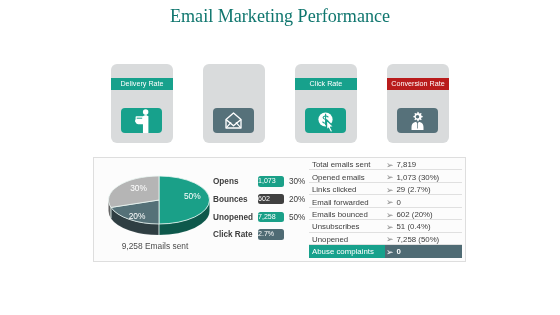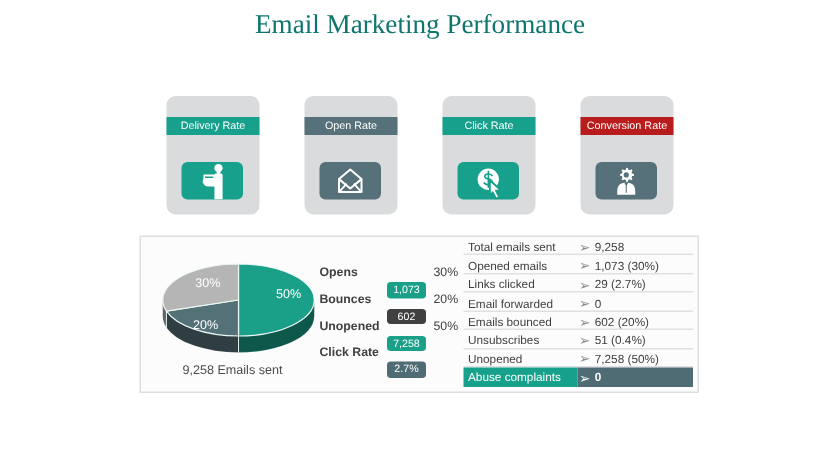--- a/index.html
+++ b/index.html
@@ -18,21 +18,21 @@
   
   .panel{position:absolute;left:93px;top:157px;width:373px;height:105px;
      background:#fcfcfc;border:1px solid #dedede;box-sizing:border-box;}
   .piewrap{position:absolute;left:7px;top:12px;}
   .pielabel{position:absolute;left:0px;top:83px;width:122px;text-align:center;
      font-size:8.4px;color:#4d4d4d;}
   .legend{position:absolute;left:119px;top:18px;width:120px;}
   .legrow{position:relative;height:17.8px;}
   .legname{position:absolute;left:0;top:1px;font-size:8.2px;color:#404040;white-space:nowrap;font-weight:bold;}
   .legbadge{position:absolute;left:45px;top:0px;width:26px;height:10.5px;border-radius:2.5px;
-     font-size:7.1px;color:#ffffff;text-align:center;line-height:10.6px;margin-top:12px;}
+     font-size:7.1px;color:#ffffff;text-align:left;line-height:10.6px;}
   .legpct{position:absolute;left:76px;top:1px;font-size:8.2px;color:#404040;}
   
   .tbl{position:absolute;left:215px;top:0px;width:153px;}
   .trow{position:relative;height:12.45px;box-sizing:border-box;border-bottom:1px solid #e0e0e0;}
   .trow:last-child{border-bottom:none;}
   .tname{position:absolute;left:3px;top:2.2px;font-size:7.85px;color:#404040;white-space:nowrap;}
   .tval{position:absolute;left:87.5px;top:2.2px;font-size:7.85px;color:#404040;white-space:nowrap;}
   .tarrow{position:absolute;left:77px;top:1.8px;font-size:9px;color:#8a8a8a;}
   .trow-hl .cellL{position:absolute;left:0;top:0;width:76px;height:12.45px;}
   .trow-hl .cellR{position:absolute;left:76px;top:0;right:0;height:12.45px;}
@@ -54,21 +54,20 @@
         <path d="M19.7 13.4h7.3c1 0 1.8 0.8 1.8 1.8v32.8h-10.9V15.2c0-1 0.8-1.8 1.8-1.8z"></path>
         <path d="M4.6 14.6h12.6c0.8 0 1.4 0.6 1.4 1.4v6.8c0 0.8 -0.6 1.4 -1.4 1.4H4.6c-0.8 0 -1.4 -0.6 -1.4 -1.4v-6.8c0 -0.8 0.6 -1.4 1.4 -1.4z"></path>
         <path d="M5.4 18.4h11" fill="none" stroke="#17a18c" stroke-width="2.0"></path>
         <path d="M2.4 21.4h17.3v4.8H2.4z"></path>
         <path d="M3.2 25.1c0 3.5 2.4 5.4 5.3 5.4h11.2v-5.8H3.2z"></path>
       </svg>
     </div>
   </div>
 
   <div class="card" style="left:203px">
-    <div class="hdr" style="background:#56717a">Open Rate</div>
     <div class="iconbox" style="background:#56717a">
       <svg width="17" height="17" viewBox="0 0 34 34" fill="none" stroke="#ffffff" stroke-width="2.7" stroke-linejoin="round">
         <path d="M2 14.8 L17 2 L32 14.8 L32 32 L2 32 Z"></path>
         <path d="M2 14.8 L17 27.4 L32 14.8"></path>
         <path d="M2.7 31.4 L12.2 20.8 M31.3 31.4 L21.8 20.8" stroke-width="2.4"></path>
       </svg>
     </div>
   </div>
 
   <div class="card" style="left:295px">
@@ -142,21 +141,21 @@
           <span class="legname">Click Rate</span>
           <span class="legbadge" style="background:#4f6b74">2.7%</span>
           <span class="legpct"></span>
         </div>
       </div>
 
     <div class="tbl">
         <div class="trow">
           <span class="tname">Total emails sent</span>
           <span class="tarrow">➢</span>
-          <span class="tval">9,258</span>
+          <span class="tval">7,819</span>
         </div>
         <div class="trow">
           <span class="tname">Opened emails</span>
           <span class="tarrow">➢</span>
           <span class="tval">1,073 (30%)</span>
         </div>
         <div class="trow">
           <span class="tname">Links clicked</span>
           <span class="tarrow">➢</span>
           <span class="tval">29 (2.7%)</span>

